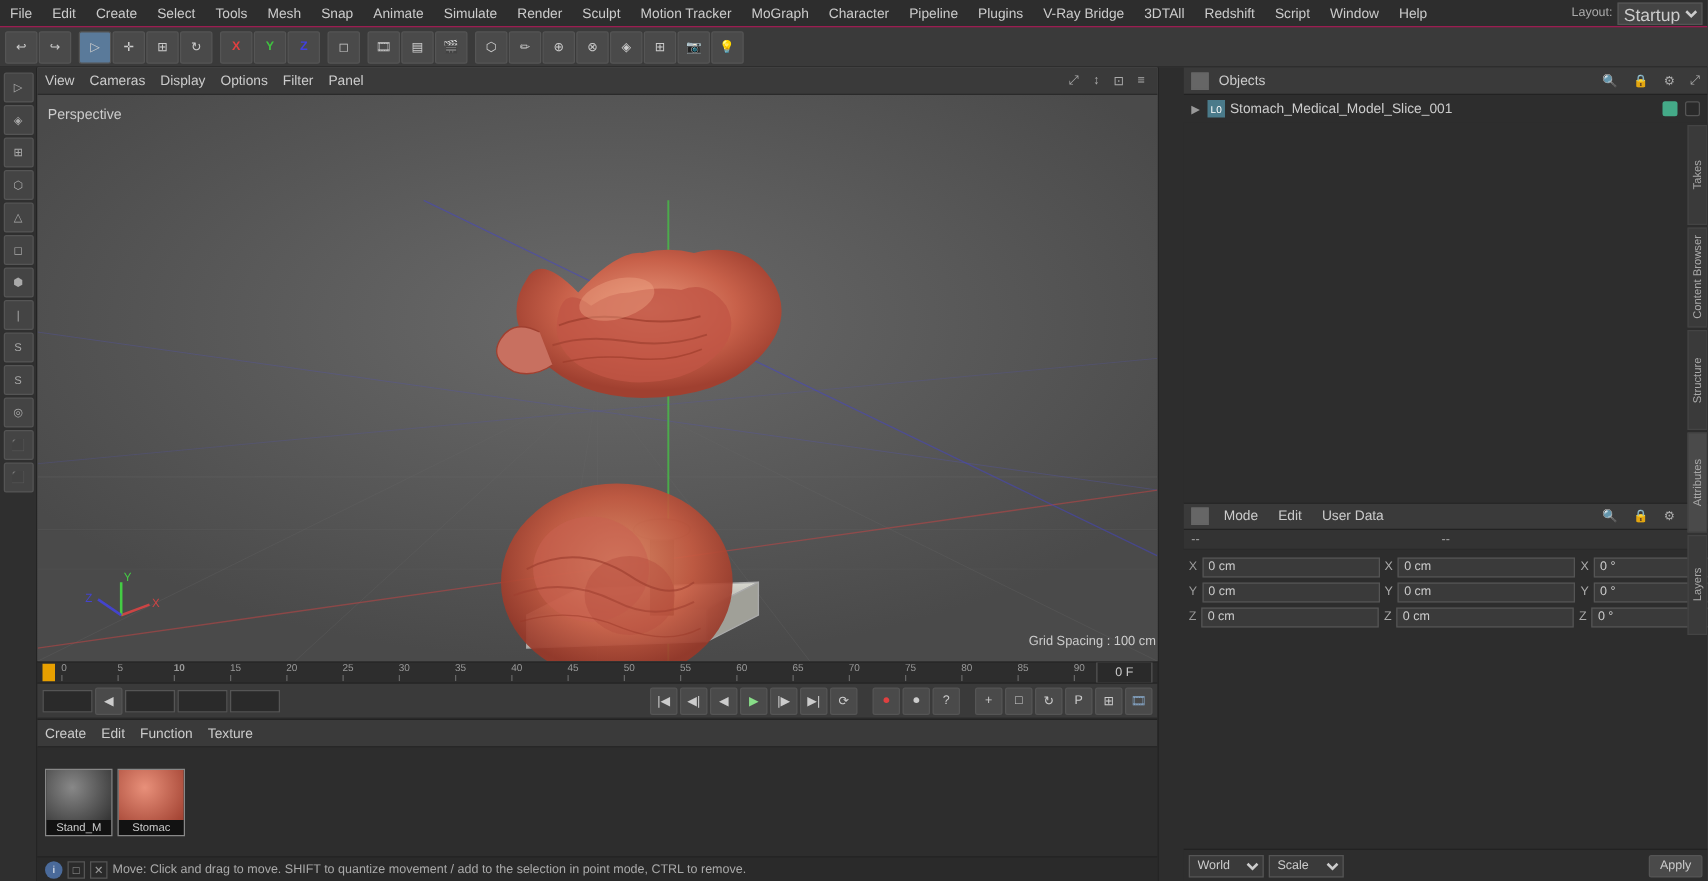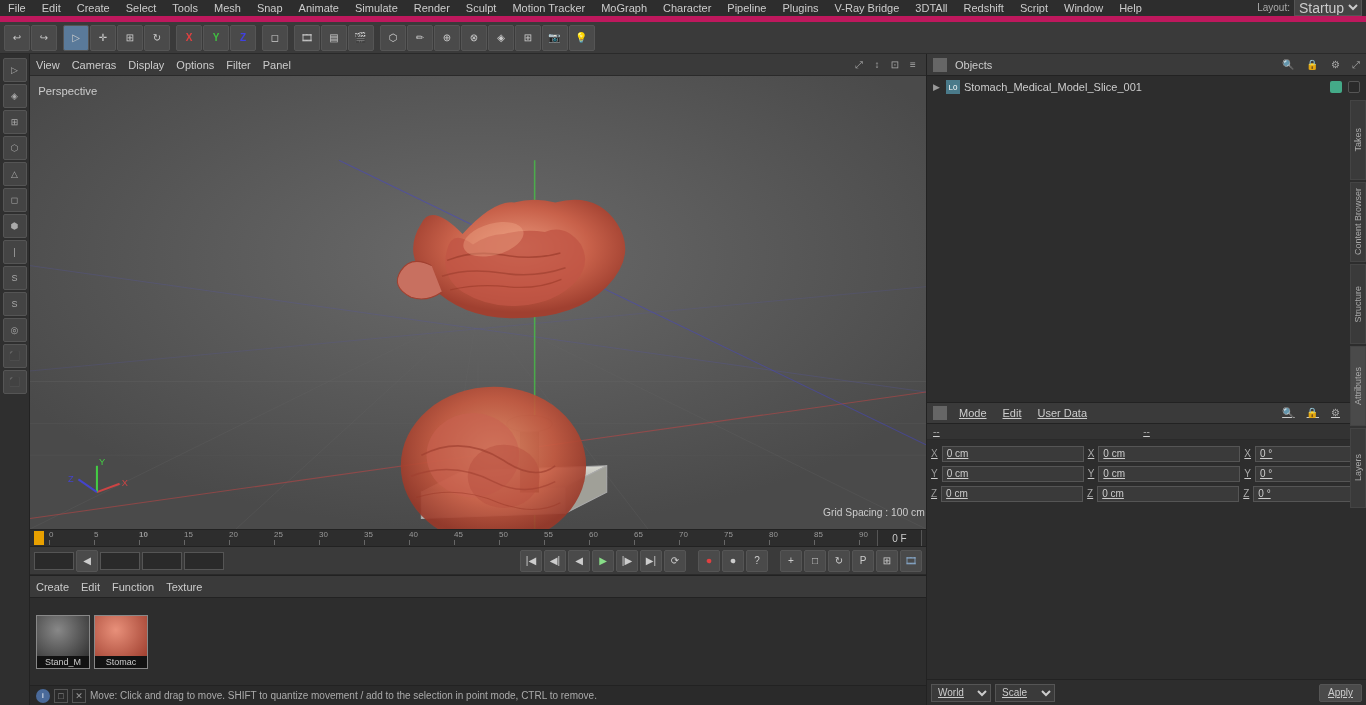--- a/index.html
+++ b/index.html
@@ -1,21 +1,21 @@
 <!DOCTYPE html>
 <html><head>
   <meta charset="utf-8">
   <style>
     * { margin: 0; padding: 0; box-sizing: border-box; }
     body { width: 1366px; height: 705px; background: #3a3a3a; font-family: Arial, sans-serif; font-size: 11px; color: #ccc; overflow: hidden; }
 
     
     #menubar {
-      width: 100%; height: 22px; background: #2d2d2d; display: flex; align-items: flex-end;
-      border-bottom: 6px solid #be185d;
+      width: 100%; height: 22px; background: #2d2d2d; display: flex; align-items: center;
+      border-bottom: 1px solid #be185d;
     }
     .menu-item { padding: 2px 8px; cursor: pointer; color: #ccc; font-size: 11px; white-space: nowrap; }
     #layout-dropdown { margin-left: auto; display: flex; align-items: center; padding-right: 4px; }
     #layout-dropdown select { background: #444; color: #ccc; border: 1px solid #555; font-size: 14px; height: 18px; }
 
     
     #toolbar {
       width: 100%; height: 32px; background: #3a3a3a; display: flex; align-items: center;
       border-bottom: 1px solid #2a2a2a; padding: 2px 4px; gap: 1px;
     }
@@ -87,34 +87,34 @@
 
     
     #status-bar {
       height: 20px; background: #2a2a2a; display: flex; align-items: center; padding: 0 6px;
       border-top: 1px solid #222; font-size: 10px; color: #999; flex-shrink: 0;
     }
     .status-icon { width: 14px; height: 14px; border: 1px solid #555; display: flex; align-items: center; justify-content: center; margin-right: 4px; font-size: 9px; cursor: pointer; }
 
     
     #right-panel {
-      width: 440px; background: #2d2d2d; display: flex; flex-direction: column; border-left: 1px solid #222; flex-shrink: 0;
+      width: 440px; background: #2d2d2d; display: flex; flex-direction: column; border-left: 1px solid #222; flex-shrink: 0; padding-left: 20px;
     }
     #right-header { height: 22px; background: #3a3a3a; display: flex; align-items: center; padding: 0 6px; gap: 8px; border-bottom: 1px solid #222; }
     .rh-icon { width: 16px; height: 16px; background: #555; border: 1px solid #666; }
     #right-content { flex: 1; background: #2d2d2d; }
     
     
     #obj-browser { display: flex; align-items: center; padding: 4px 6px; gap: 4px; }
     .obj-icon { width: 14px; height: 14px; background: #4a7a8a; display: flex; align-items: center; justify-content: center; font-size: 8px; color: #fff; }
     .obj-name { font-size: 11px; color: #ccc; }
     .obj-dot { width: 12px; height: 12px; background: #4a9; border-radius: 2px; }
 
     
-    #attr-panel { flex: 1; display: flex; flex-direction: column; text-decoration: underline; }
+    #attr-panel { flex: 1; display: flex; flex-direction: column; }
     #attr-header { height: 22px; background: #3a3a3a; display: flex; align-items: center; padding: 0 6px; gap: 8px; border-bottom: 1px solid #222; border-top: 1px solid #222; }
     .attr-tab { font-size: 11px; color: #ccc; cursor: pointer; padding: 2px 4px; }
     #attr-content { flex: 1; padding: 4px; }
     .attr-row { display: flex; align-items: center; padding: 2px 0; gap: 4px; }
     .attr-label { width: 20px; font-size: 10px; color: #999; }
     .attr-val { flex: 1; background: #3a3a3a; border: 1px solid #555; color: #ccc; font-size: 10px; padding: 1px 4px; height: 16px; }
     .attr-unit { font-size: 10px; color: #aaa; width: 20px; }
     
     
     #wsa-bar { height: 26px; background: #2d2d2d; display: flex; align-items: center; padding: 2px 4px; gap: 4px; border-top: 1px solid #222; }

